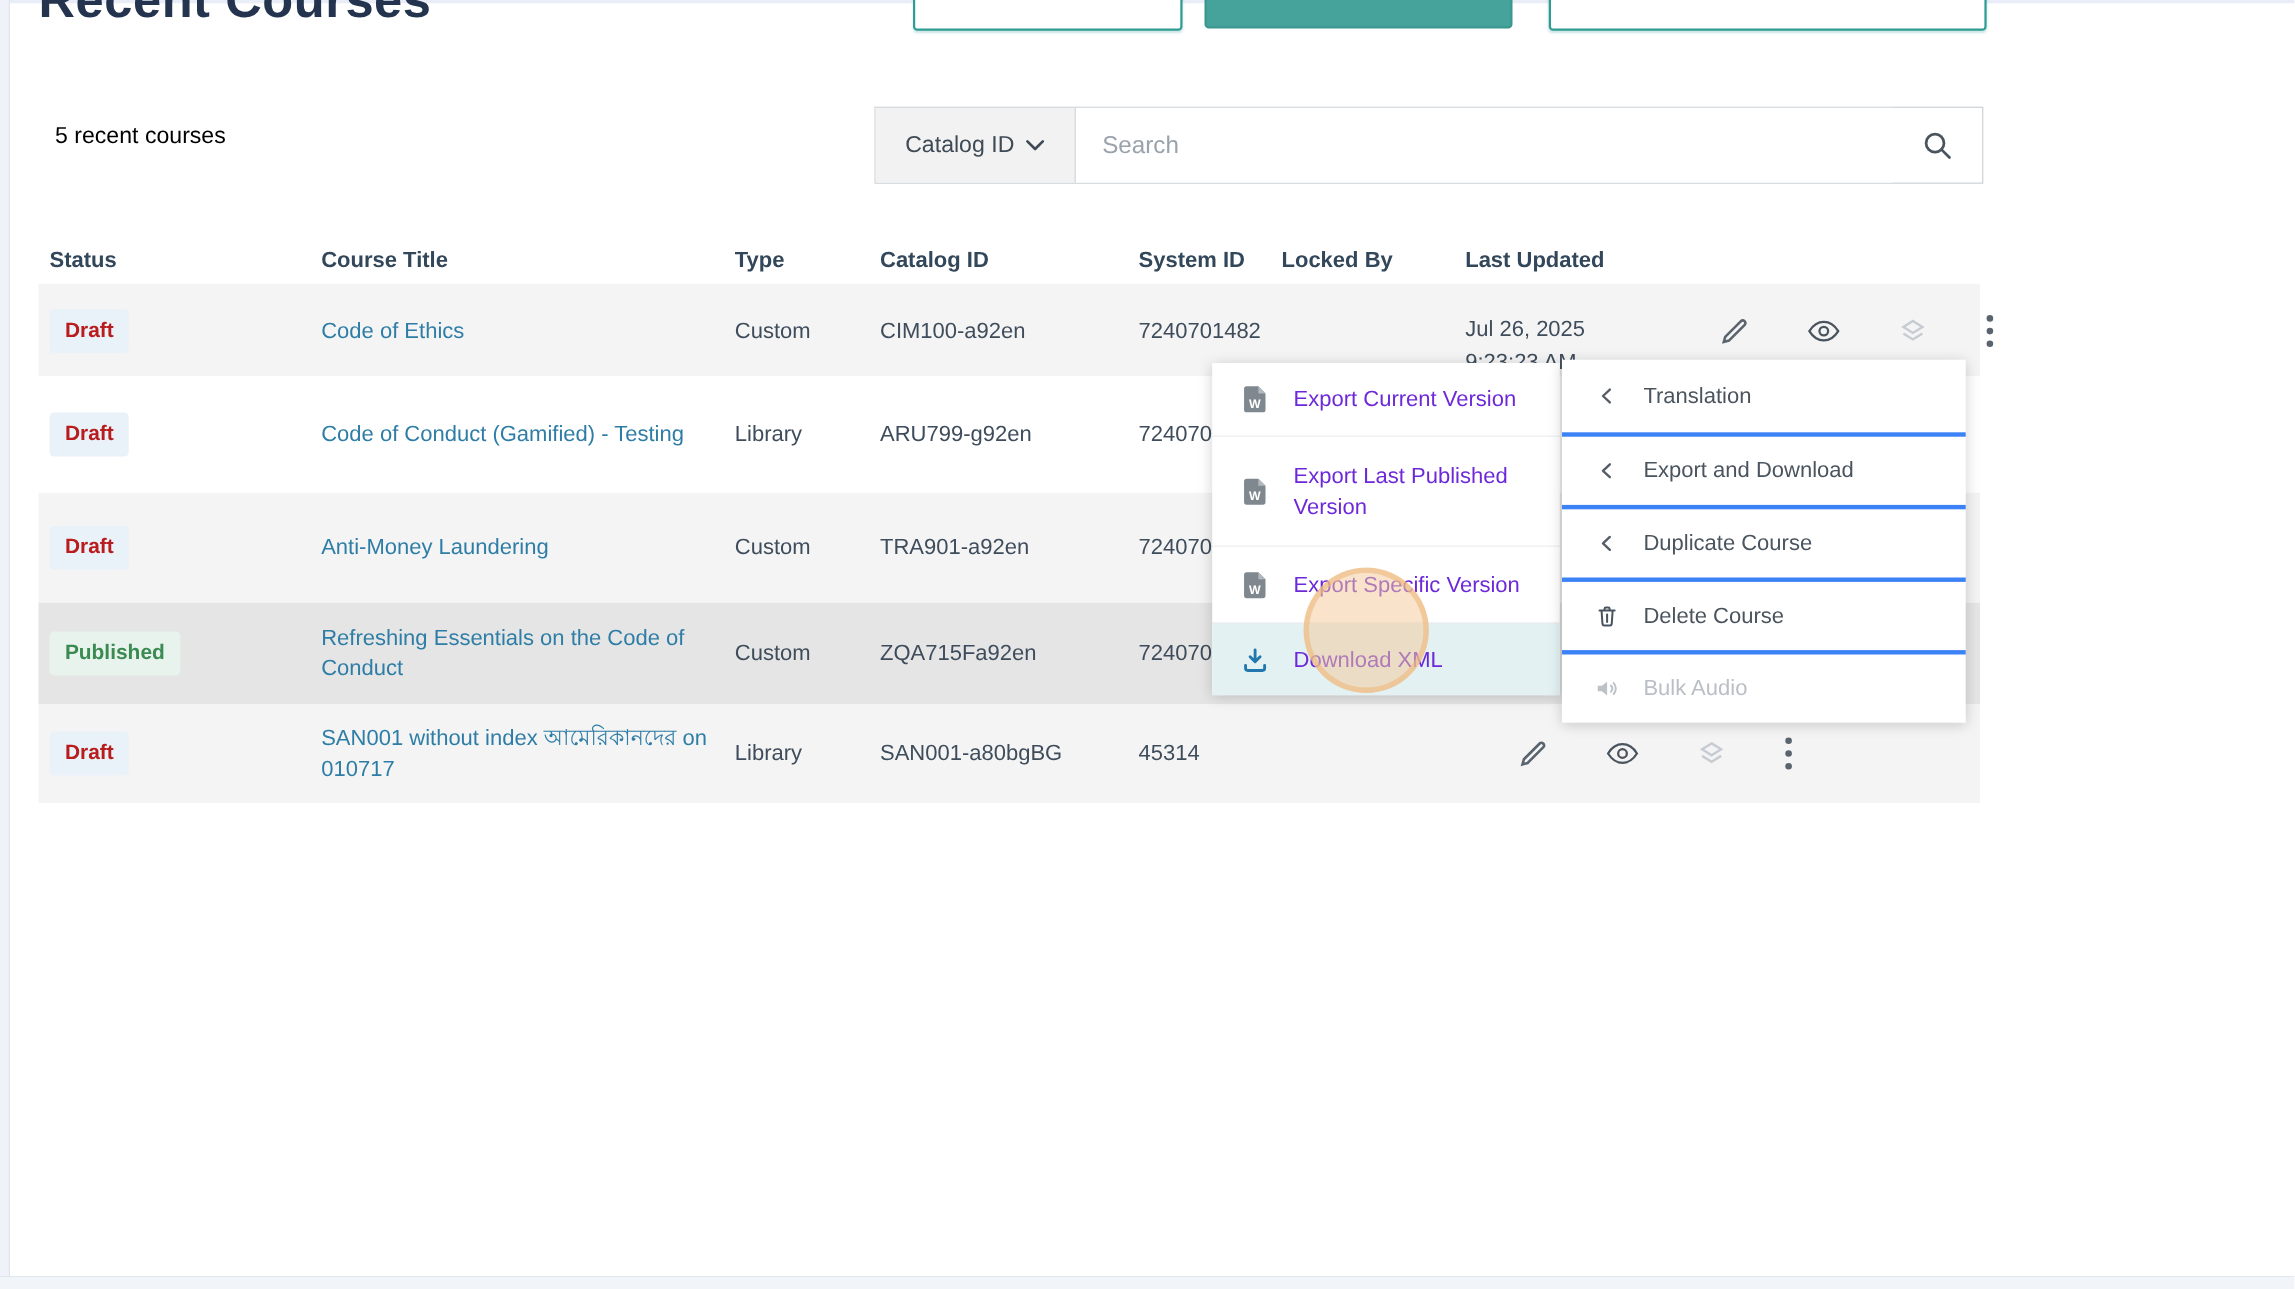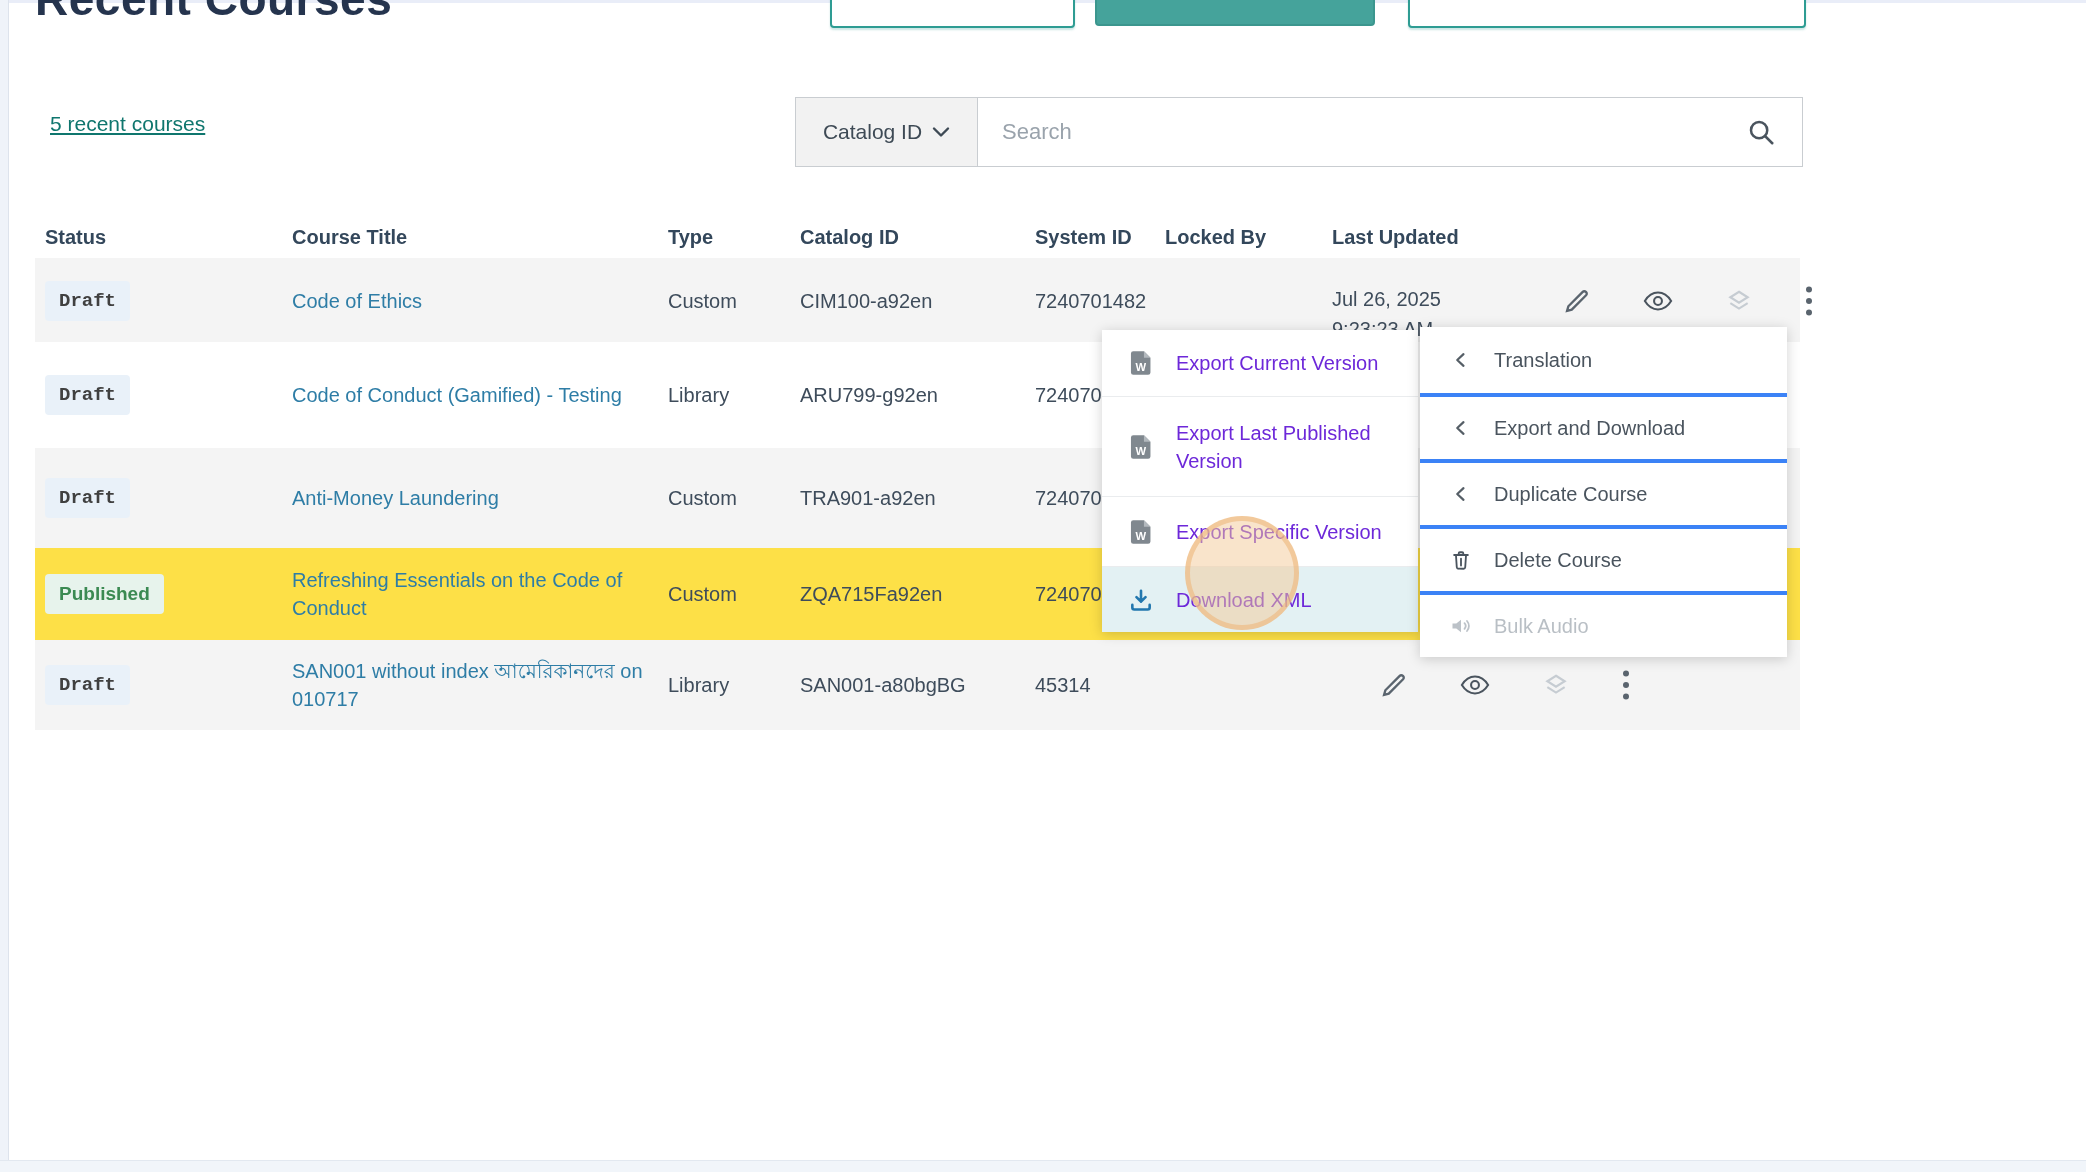--- a/index.html
+++ b/index.html
@@ -16,21 +16,21 @@
                 color:#25344E; letter-spacing:.5px; z-index:2; }
 
   
   .top-btn { position:absolute; top:-32px; height:60px; border-radius:4px; z-index:2; cursor:pointer; }
   .btn-outline { background:#ffffff; border:2px solid #2E9C93; box-shadow:0 2px 2px rgba(46,156,147,.25); }
   .btn-filled  { background:#45A39B; border:2px solid #3B968E; }
   .top-btn-1 { left:830px;  width:245px; }
   .top-btn-2 { left:1095px; width:280px; top:-34px; }
   .top-btn-3 { left:1408px; width:398px; }
 
-  .course-count { position:absolute; left:50px; top:112px; font-size:21px; color:#0f766e;text-decoration:underline; }
+  .course-count { position:absolute; left:50px; top:112px; font-size:21px; color:#000000; }
 
   
   .search-bar { position:absolute; left:795px; top:97px; width:1008px; height:70px;
                 border:1px solid #C9CDD1; background:#fff; display:flex; align-items:stretch; z-index:2; }
   .search-filter { width:182px; background:#F2F2F2; border-right:1px solid #C9CDD1;
                    display:flex; align-items:center; justify-content:center; gap:10px;
                    font-size:21px; color:#3E4A55; cursor:pointer; }
   .search-input { flex:1; border:none; outline:none; font-size:22px; color:#333;
                   padding-left:24px; font-family:Liberation Sans, sans-serif; }
   .search-input::placeholder { color:#9AA3AC; }
@@ -39,25 +39,25 @@
   
   .table { position:absolute; left:35px; top:215px; width:1765px; z-index:2; }
   .trow { display:grid; grid-template-columns:247px 376px 132px 235px 130px 167px 183px 295px;
           align-items:center; }
   .thead { height:43px; }
   .thead .cell { font-size:20px; font-weight:700; color:#33475B; }
   .cell { padding-left:10px; font-size:20px; color:#3E4C5B; line-height:28px; }
   .row-1 { height:84px;  background:#F4F4F4; }
   .row-2 { height:106px; background:#FFFFFF; }
   .row-3 { height:100px; background:#F4F4F4; }
-  .row-4 { height:92px;  background:#fde047; }
+  .row-4 { height:92px;  background:#e5e5e5; }
   .row-5 { height:90px;  background:#F4F4F4; }
 
   .badge { display:inline-block; padding:6px 14px; border-radius:4px; font-size:19px; font-weight:700; }
-  .badge-draft     { background:#E9F1F9; color:#404040;font-family:Liberation Mono, monospace; }
+  .badge-draft     { background:#E9F1F9; color:#b91c1c; }
   .badge-published { background:#E7F3EC; color:#3B8A52; }
 
   .course-link { color:#2E7DA6; cursor:pointer; }
 
   .updated-cell { line-height:30px; }
   .r1-updated { align-self:start; padding-top:26px; }
   .r5-updated { align-self:start; padding-top:22px; }
 
   .cell-actions { display:flex; align-items:center; gap:52px; padding-left:58px; }
   .action-icon { width:30px; height:30px; display:flex; align-items:center; justify-content:center; cursor:pointer; }

